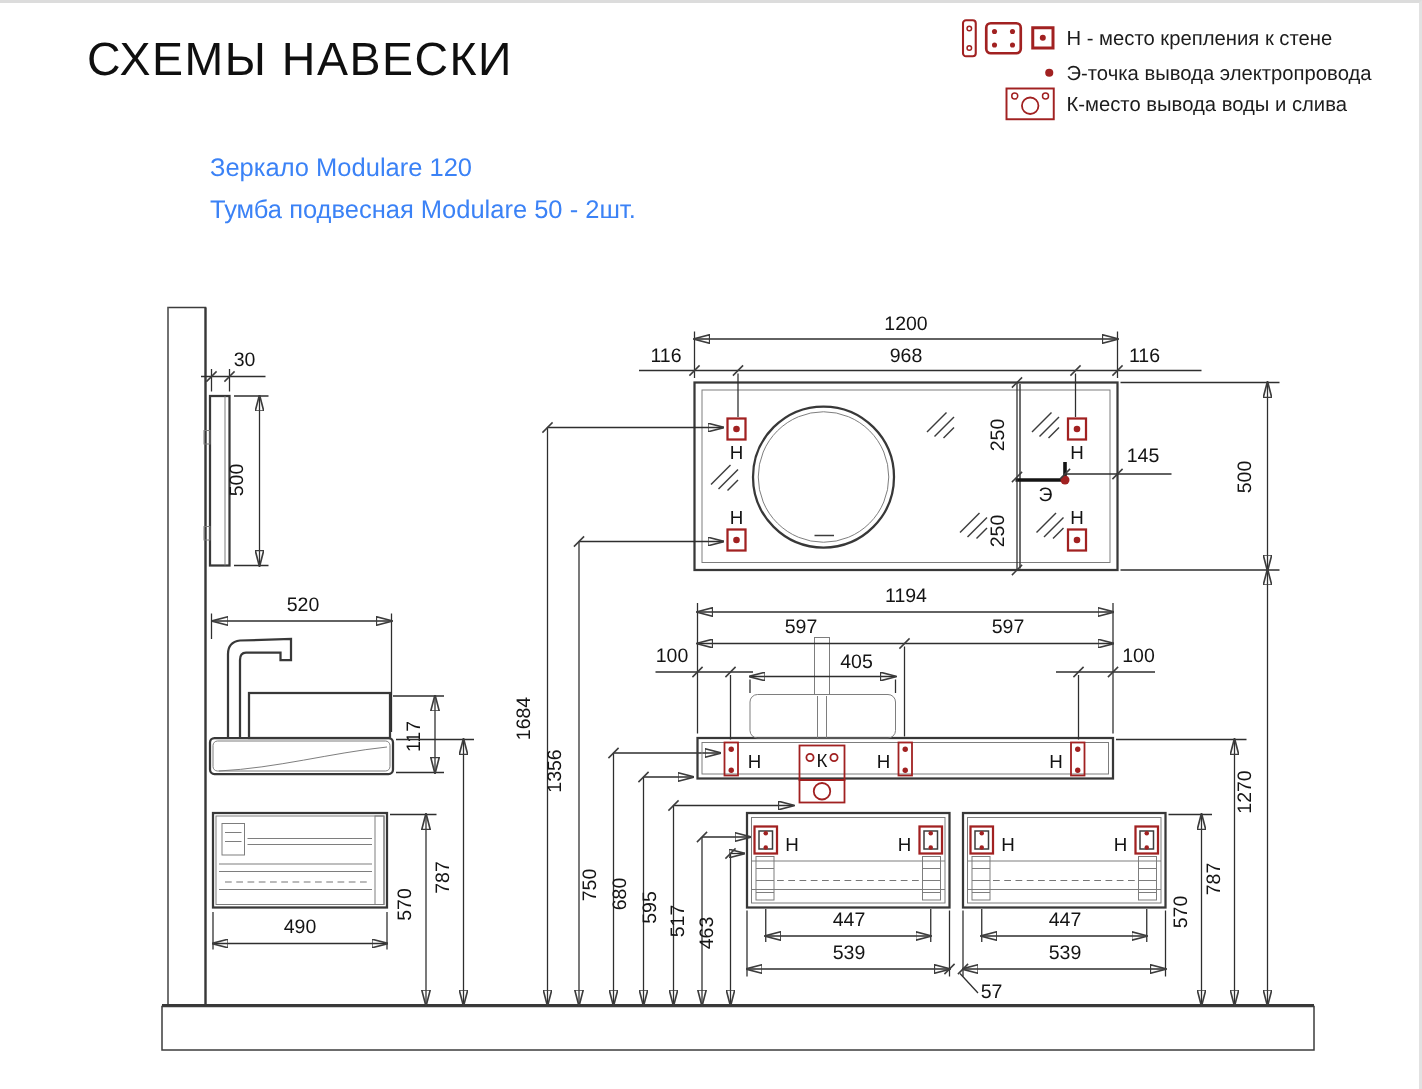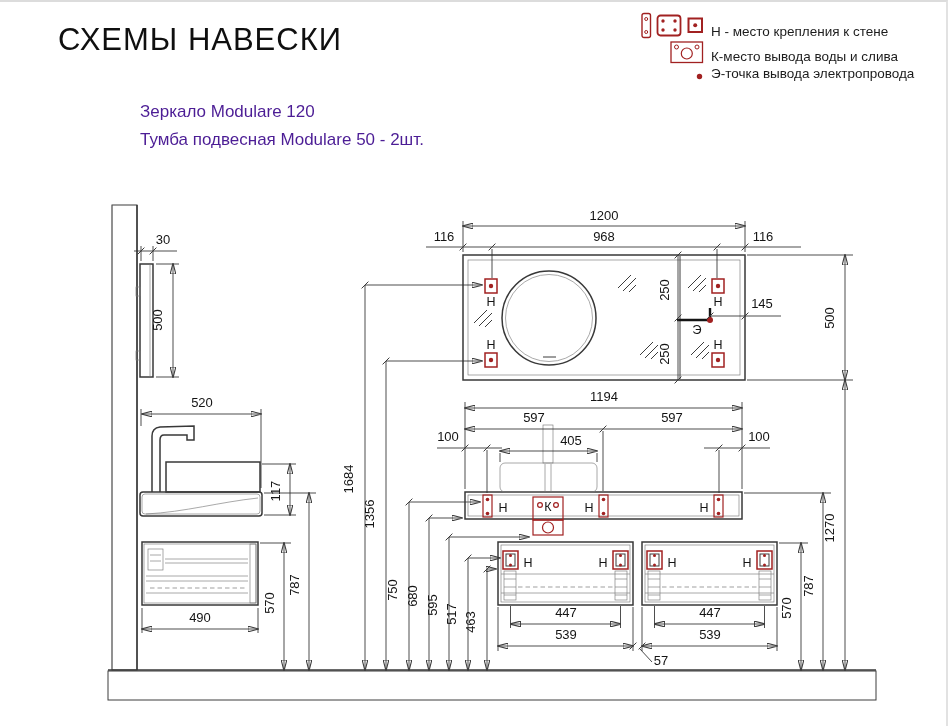--- a/index.html
+++ b/index.html
@@ -1,22 +1,22 @@
 <!DOCTYPE html>
 <html><head>
 <meta charset="utf-8">
 <style>
   html,body{margin:0;padding:0;background:#fff;}
   .page{position:relative;width:948px;height:726px;box-sizing:border-box;background:#fff;
         font-family:"Liberation Sans",sans-serif;overflow:hidden;
         border-top:2px solid #dcdcdc;border-right:2px solid #e2e2e2;}
   .title{position:absolute;left:58px;top:20px;font-size:31px;letter-spacing:1px;color:#0f0f0f;white-space:nowrap;}
-  .products{position:absolute;left:140px;top:96px;font-size:17px;line-height:28px;color:#4c1d95;}
+  .products{position:absolute;left:140px;top:96px;font-size:17px;line-height:28px;color:#3b82f6;}
   .legend{position:absolute;left:634px;top:10px;font-size:13.5px;color:#1c1c1c;}
-  .lrow{display:flex;align-items:flex-end;margin-bottom:2px;}
+  .lrow{display:flex;align-items:center;margin-bottom:2px;}
   .licons{width:70px;display:flex;justify-content:flex-end;align-items:center;gap:4px;}
   .ltxt{margin-left:7px;white-space:nowrap;}
   svg#dwg{position:absolute;left:0;top:0;}
   #dwg line,#dwg rect,#dwg circle,#dwg path{stroke:#3c3c3c;fill:none;stroke-width:1;}
   #dwg .o{stroke-width:1.5;stroke:#383838;}
   #dwg .t{stroke-width:.65;stroke:#7a7a7a;}
   #dwg .d{stroke:#2e2e2e;stroke-width:.85;}
   #dwg .red{stroke:#a12121;stroke-width:1.5;}
   #dwg .red2{stroke:#a12121;stroke-width:1.2;}
   #dwg .redf{fill:#a12121;stroke:none;}
@@ -49,36 +49,36 @@
         </svg>
         <svg width="17" height="17">
           <rect x="1.5" y="1.5" width="13.5" height="13.5" fill="none" stroke="#a12121" stroke-width="2"></rect>
           <circle cx="8.2" cy="8.2" r="2" fill="#a12121"></circle>
         </svg>
       </span>
       <span class="ltxt">Н - место крепления к стене</span>
     </div>
     <div class="lrow">
       <span class="licons">
+        <svg width="9" height="9">
+          <circle cx="4.5" cy="4.5" r="2.7" fill="#a12121"></circle>
+        </svg>
+      </span>
+      <span class="ltxt">Э-точка вывода электропровода</span>
+    </div>
+    <div class="lrow">
+      <span class="licons">
         <svg width="34" height="23">
           <rect x="1" y="1" width="31.5" height="20.5" fill="none" stroke="#a12121" stroke-width="1.3"></rect>
           <circle cx="6.5" cy="6" r="2" fill="none" stroke="#a12121" stroke-width="1"></circle>
           <circle cx="27" cy="6" r="2" fill="none" stroke="#a12121" stroke-width="1"></circle>
           <circle cx="16.8" cy="12.5" r="5.5" fill="none" stroke="#a12121" stroke-width="1.2"></circle>
         </svg>
       </span>
       <span class="ltxt">К-место вывода воды и слива</span>
-    </div>
-    <div class="lrow">
-      <span class="licons">
-        <svg width="9" height="9">
-          <circle cx="4.5" cy="4.5" r="2.7" fill="#a12121"></circle>
-        </svg>
-      </span>
-      <span class="ltxt">Э-точка вывода электропровода</span>
     </div>
   </div>
 
   <div class="products">
     <div>Зеркало Modulare 120</div>
     <div>Тумба подвесная Modulare 50 - 2шт.</div>
   </div>
 
   <svg id="dwg" width="948" height="726" viewBox="0 0 948 726">
     <defs>

